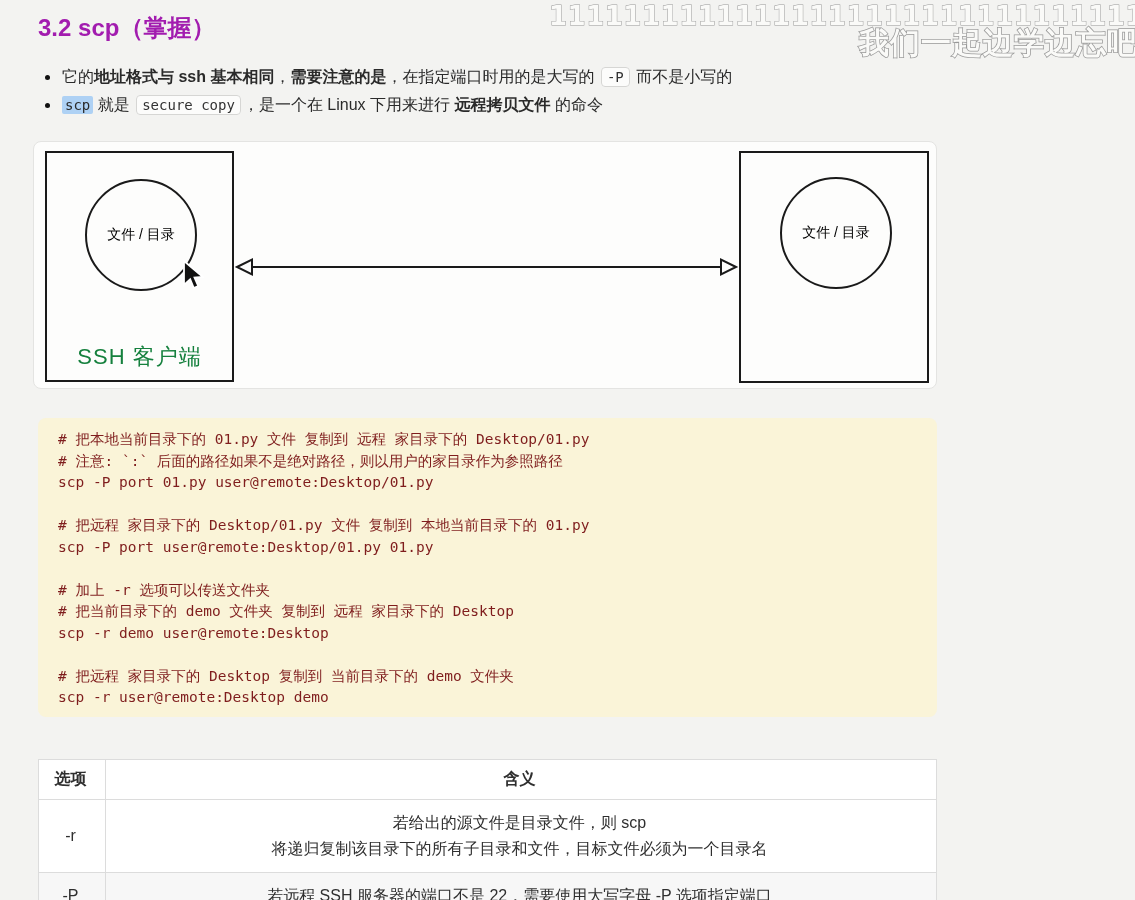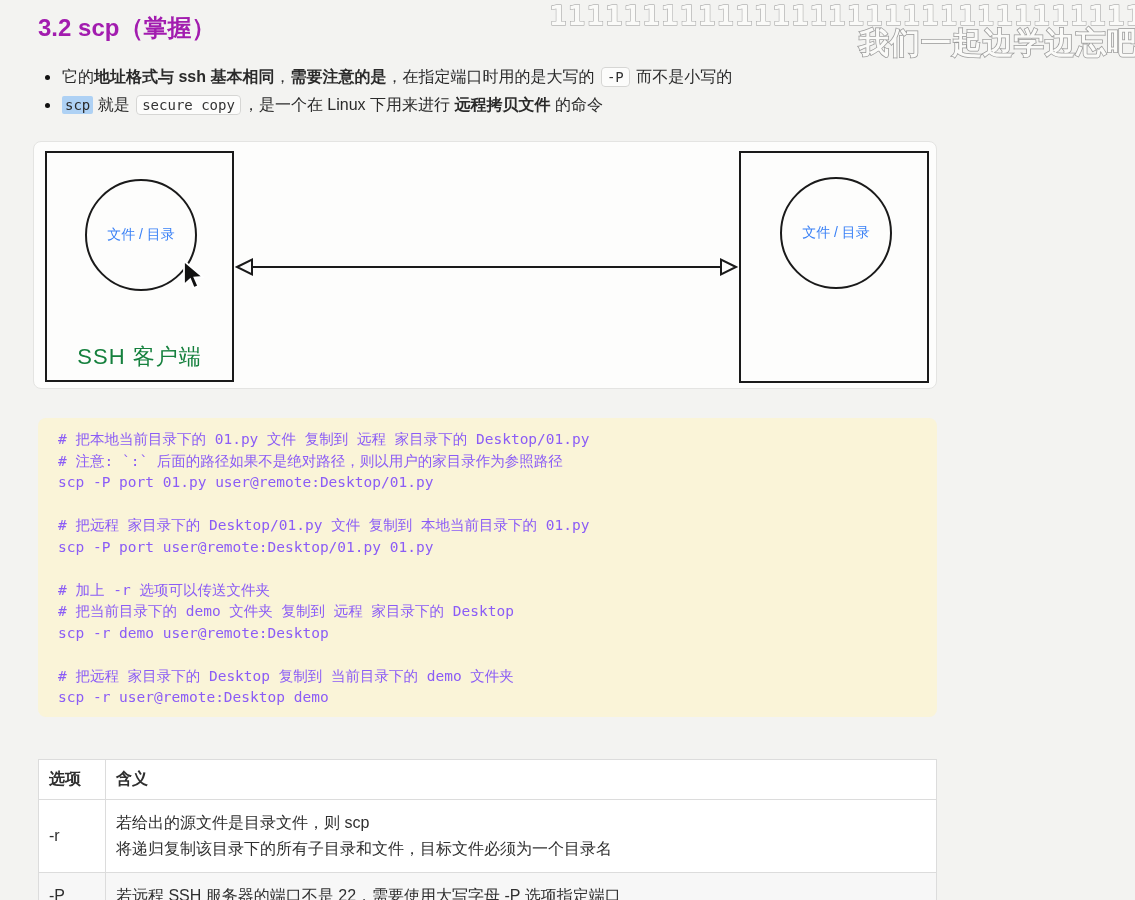--- a/index.html
+++ b/index.html
@@ -36,39 +36,39 @@
                padding: 1px 5px; margin: 0 2px; color: #333; }
 
   
   .diagram { position: absolute; left: 33px; top: 141px; width: 904px; height: 248px;
              background: #fdfdfc; border: 1px solid #e4e4e2; border-radius: 8px; }
   .node-box { position: absolute; border: 2px solid #1a1a1a; background: #fdfdfc; }
   .node-client { left: 11px; top: 9px; width: 189px; height: 231px; }
   .node-server { left: 705px; top: 9px; width: 190px; height: 232px; }
   .node-circle { position: absolute; width: 112px; height: 112px; border: 2px solid #1a1a1a;
                  border-radius: 50%; display: flex; align-items: center; justify-content: center;
-                 font-size: 14px; color: #3b82f6; }
+                 font-size: 14px; color: #000000; }
   .circle-client { left: 38px; top: 26px; }
   .circle-server { left: 39px; top: 24px; }
   .node-label { position: absolute; bottom: 8px; left: 0; width: 100%; text-align: center;
                 font-size: 22px; color: #15803d; letter-spacing: 1px; }
   .arrow-wrap { position: absolute; left: 200px; top: 113px; width: 505px; height: 24px; }
   .cursor-wrap { position: absolute; left: 146px; top: 117px; width: 24px; height: 32px; }
 
   
   .code-block { position: absolute; left: 38px; top: 418px; width: 899px; height: 299px;
                 background: #faf4d8; border-radius: 8px; padding: 11px 20px; overflow: hidden; }
   .code-block pre { font-family: "DejaVu Sans Mono", "Liberation Mono", monospace;
-                    font-size: 14.5px; line-height: 21.5px; color: #8b5cf6; white-space: pre; }
+                    font-size: 14.5px; line-height: 21.5px; color: #7f1d1d; white-space: pre; }
 
   
   .opt-table { position: absolute; left: 38px; top: 759px; width: 899px;
                border-collapse: collapse; table-layout: fixed; font-size: 16px; color: #2f2f2f; }
   .opt-table col.c1 { width: 67px; }
-  .opt-table th, .opt-table td { border: 1px solid #dcdcdc; text-align: left; vertical-align: middle; }
+  .opt-table th, .opt-table td { border: 1px solid #dcdcdc; text-align: center; vertical-align: middle; }
   .opt-table th { font-weight: bold; padding: 9px 13px 9px 10px; background: #fff; }
   .opt-table td { padding: 10px 13px 10px 10px; background: #fff; line-height: 26px; }
   .opt-table tr.even td { background: #f7f7f7; }
   .opt-table td .cell-line { line-height: 26px; }
 </style>
 </head>
 <body>
 
 <div class="wm wm-ones">11111111111111111111111111111111</div>
 <div class="wm wm-slogan">我们一起边学边忘吧</div>

